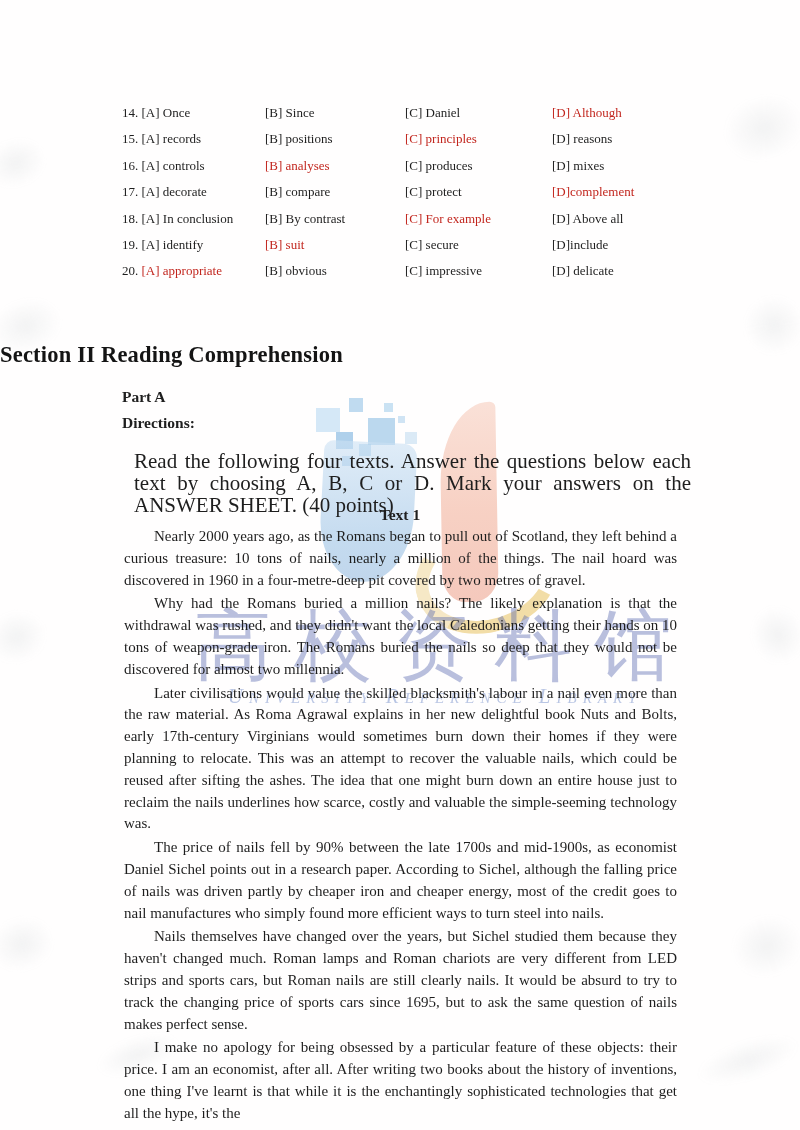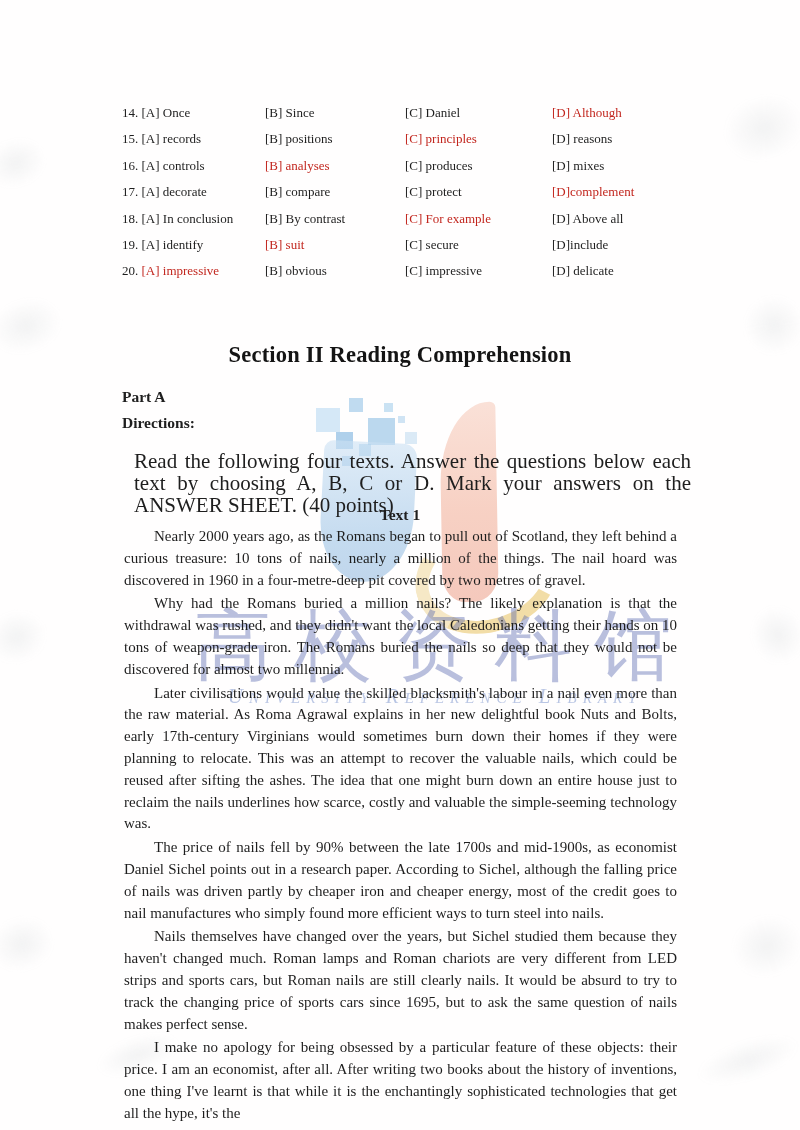--- a/index.html
+++ b/index.html
@@ -68,21 +68,21 @@
     grid-template-columns:143px 140px 147px 1fr;
     height:26.4px;
     align-items:start;
     font-size:13px;line-height:19px;
     white-space:nowrap;
   }
   .opt-num{color:#1e1e1e;}
   .answer-red{color:#c2261e;}
   .section-heading{
     position:absolute;left:0;top:342px;width:100%;
-    margin:0;text-align:center;
+    margin:0;text-align:left;
     font-size:22.5px;font-weight:bold;color:#141414;
     letter-spacing:0.2px;
   }
   .part-label{
     position:absolute;left:122px;top:388px;
     font-size:15.5px;font-weight:bold;
   }
   .dir-label{
     position:absolute;left:122px;top:414px;
     font-size:15.5px;font-weight:bold;
@@ -175,21 +175,21 @@
           <div class="opt-cell"><span class="answer-red">[C] For example</span></div>
           <div class="opt-cell"><span>[D] Above all</span></div>
         </div>
         <div class="opt-row">
           <div class="opt-cell"><span class="opt-num">19. </span><span>[A] identify</span></div>
           <div class="opt-cell"><span class="answer-red">[B] suit</span></div>
           <div class="opt-cell"><span>[C] secure</span></div>
           <div class="opt-cell"><span>[D]include</span></div>
         </div>
         <div class="opt-row">
-          <div class="opt-cell"><span class="opt-num">20. </span><span class="answer-red">[A] impressive</span></div>
+          <div class="opt-cell"><span class="opt-num">20. </span><span class="answer-red">[A] appropriate</span></div>
           <div class="opt-cell"><span>[B] obvious</span></div>
           <div class="opt-cell"><span>[C] impressive</span></div>
           <div class="opt-cell"><span>[D] delicate</span></div>
         </div>
       </div>
 
     <h1 class="section-heading">Section II Reading Comprehension</h1>
 
     <div class="part-label">Part A</div>
 

